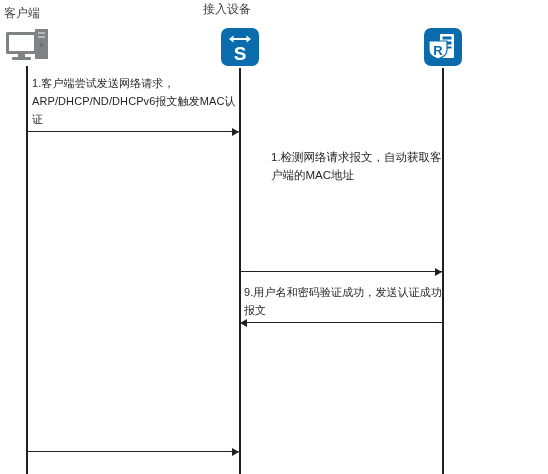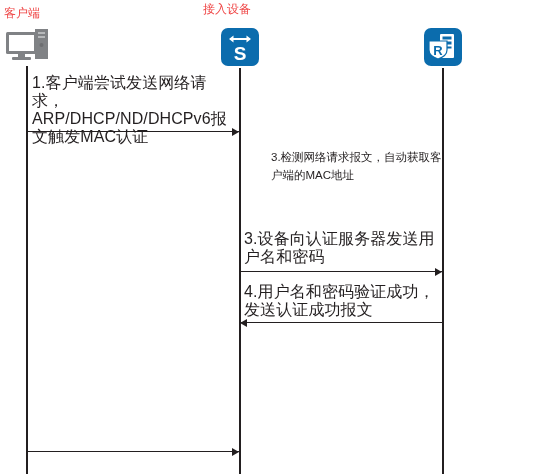--- a/index.html
+++ b/index.html
@@ -16,21 +16,21 @@
     width: 548px;
     height: 474px;
     background: #ffffff;
     overflow: hidden;
   }
 
   
   .actor-label {
     position: absolute;
     font-size: 12px;
-    color: #ef4444;
+    color: #404040;
     white-space: nowrap;
     line-height: 14px;
   }
   .actor-icon {
     position: absolute;
   }
 
   
   .pc-icon { width: 44px; height: 34px; }
 
@@ -68,21 +68,21 @@
     border-left: 7px solid #231f20;
   }
   .arrow-head.left {
     border-top: 4px solid transparent;
     border-bottom: 4px solid transparent;
     border-right: 7px solid #231f20;
   }
 
   .msg-text {
     position: absolute;
-    font-size: 16px;
+    font-size: 11px;
     line-height: 18px;
     color: #231f20;
     letter-spacing: 0.1px;
   }
 
   
   .note-text {
     position: absolute;
     font-size: 11.5px;
     line-height: 18px;
@@ -144,27 +144,26 @@
   </div>
 
   <div class="lifeline" style="left:26px; top:66px; height:408px;"></div>
   <div class="lifeline" style="left:239px; top:68px; height:406px;"></div>
   <div class="lifeline" style="left:442px; top:68px; height:406px;"></div>
 
   <div class="msg-text" style="left:32px; top:74px; width:206px;">1.客户端尝试发送网络请求，ARP/DHCP/ND/DHCPv6报文触发MAC认证</div>
   <div class="msg-line" style="left:27px; top:131px; width:212px;"></div>
   <div class="arrow-head right" style="left:232px; top:127.5px;"></div>
 
-  <div class="note-text" style="left:271px; top:148px; width:180px;">3.检测网络请求报文，自动获取客户端的MAC地址</div>
+  <div class="note-text" style="left:271px; top:148px; width:180px;">1.检测网络请求报文，自动获取客户端的MAC地址</div>
 
-  <div class="msg-text" style="left:244px; top:230px; width:200px;">3.设备向认证服务器发送用户名和密码</div>
   <div class="msg-line" style="left:240px; top:271px; width:202px;"></div>
   <div class="arrow-head right" style="left:435px; top:267.5px;"></div>
 
-  <div class="msg-text" style="left:244px; top:283px; width:200px;">4.用户名和密码验证成功，发送认证成功报文</div>
+  <div class="msg-text" style="left:244px; top:283px; width:200px;">9.用户名和密码验证成功，发送认证成功报文</div>
   <div class="msg-line" style="left:240px; top:322px; width:202px;"></div>
   <div class="arrow-head left" style="left:240px; top:318.5px;"></div>
 
 
   <div class="msg-line" style="left:27px; top:451px; width:212px;"></div>
   <div class="arrow-head right" style="left:232px; top:447.5px;"></div>
 
 </div>
 
 </body></html>

